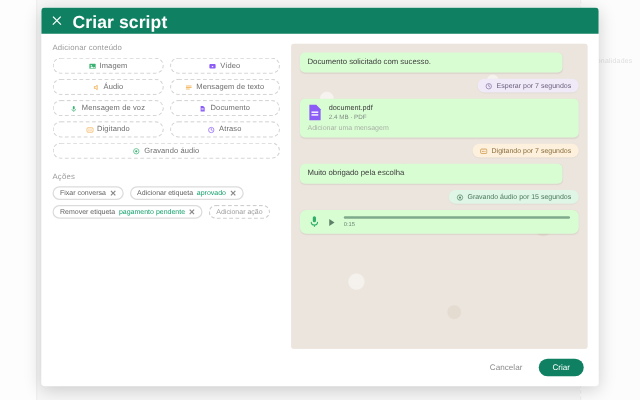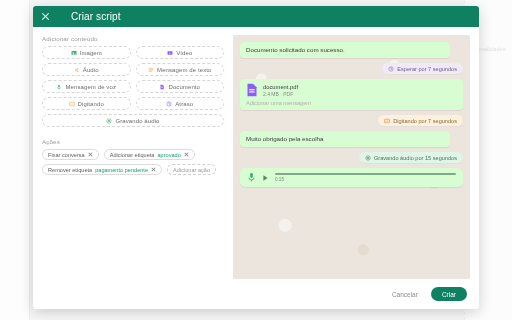--- a/index.html
+++ b/index.html
@@ -54,23 +54,22 @@
     width: 9px; height: 9px;
     position: relative; cursor: pointer; flex: 0 0 9px;
   }
   .close-x:before, .close-x:after {
     content: ""; position: absolute; left: 0; top: 4px;
     width: 9px; height: 1.2px; background: #fff;
   }
   .close-x:before { transform: rotate(45deg); }
   .close-x:after  { transform: rotate(-45deg); }
   .modal-title {
-    color: #ffffff; font-size: 10px; font-weight: normal;
+    color: #ffffff; font-size: 14px; font-weight: bold;
     letter-spacing: .1px;
-    margin-left: 13px;
   }
 
   .modal-body {
     flex: 1; display: flex;
     padding: 8px 9px 0 9px;
     gap: 9px; min-height: 0;
   }
 
   
   .left-pane { width: 182px; flex: 0 0 182px; }

